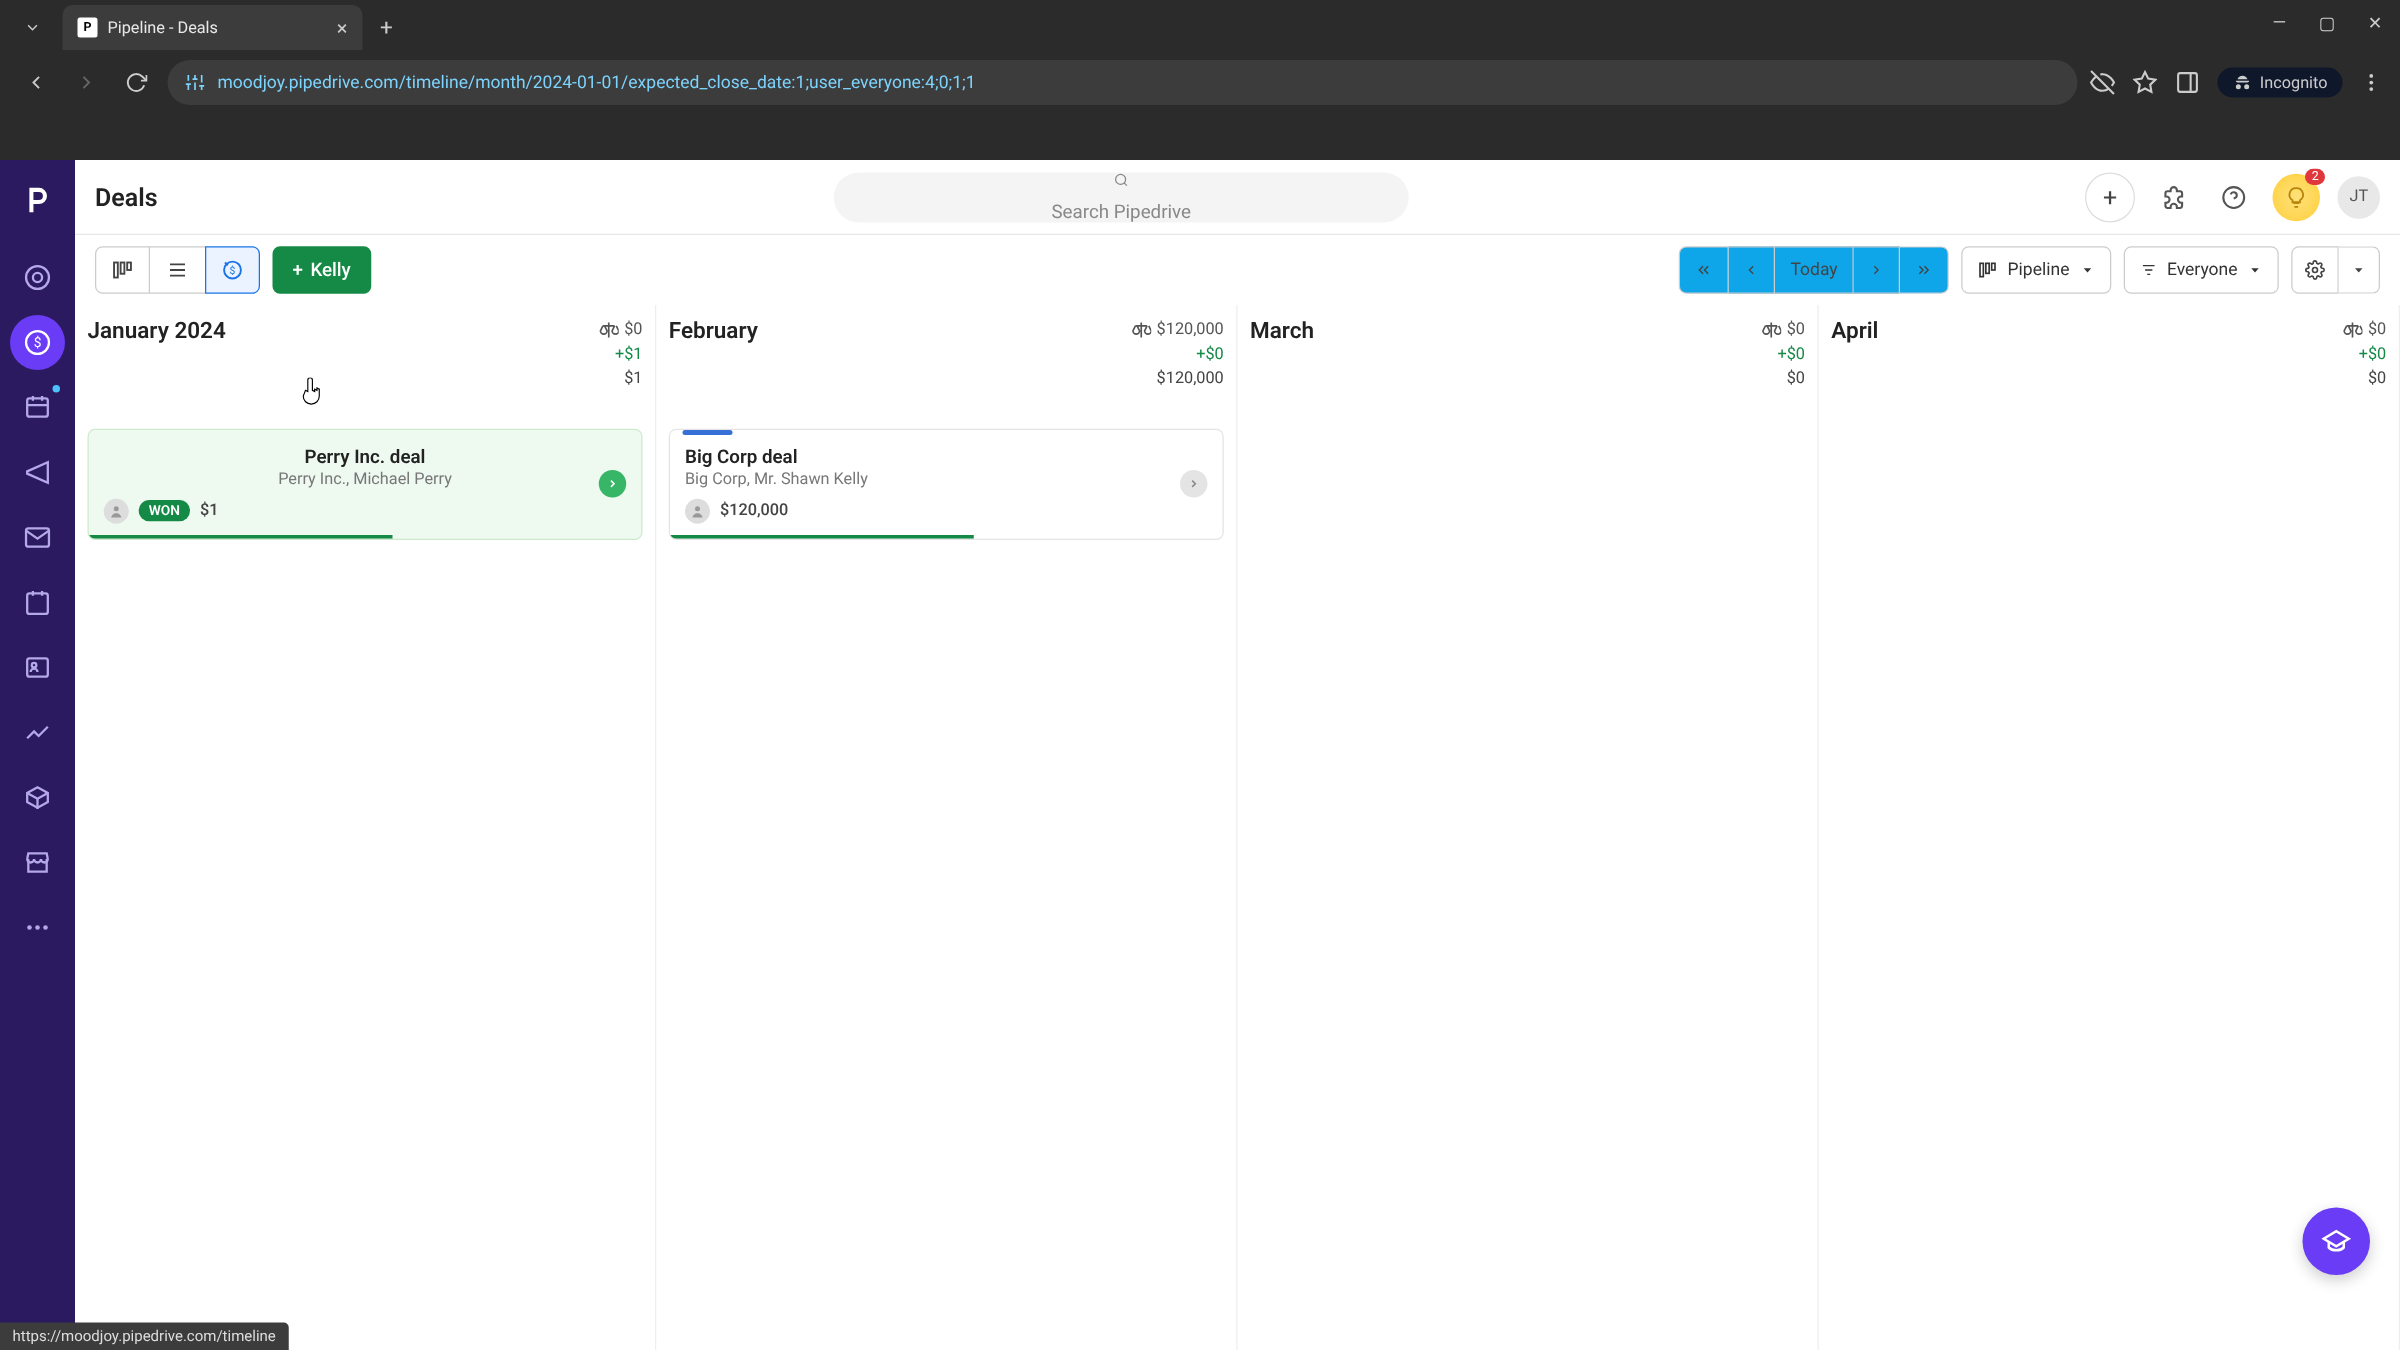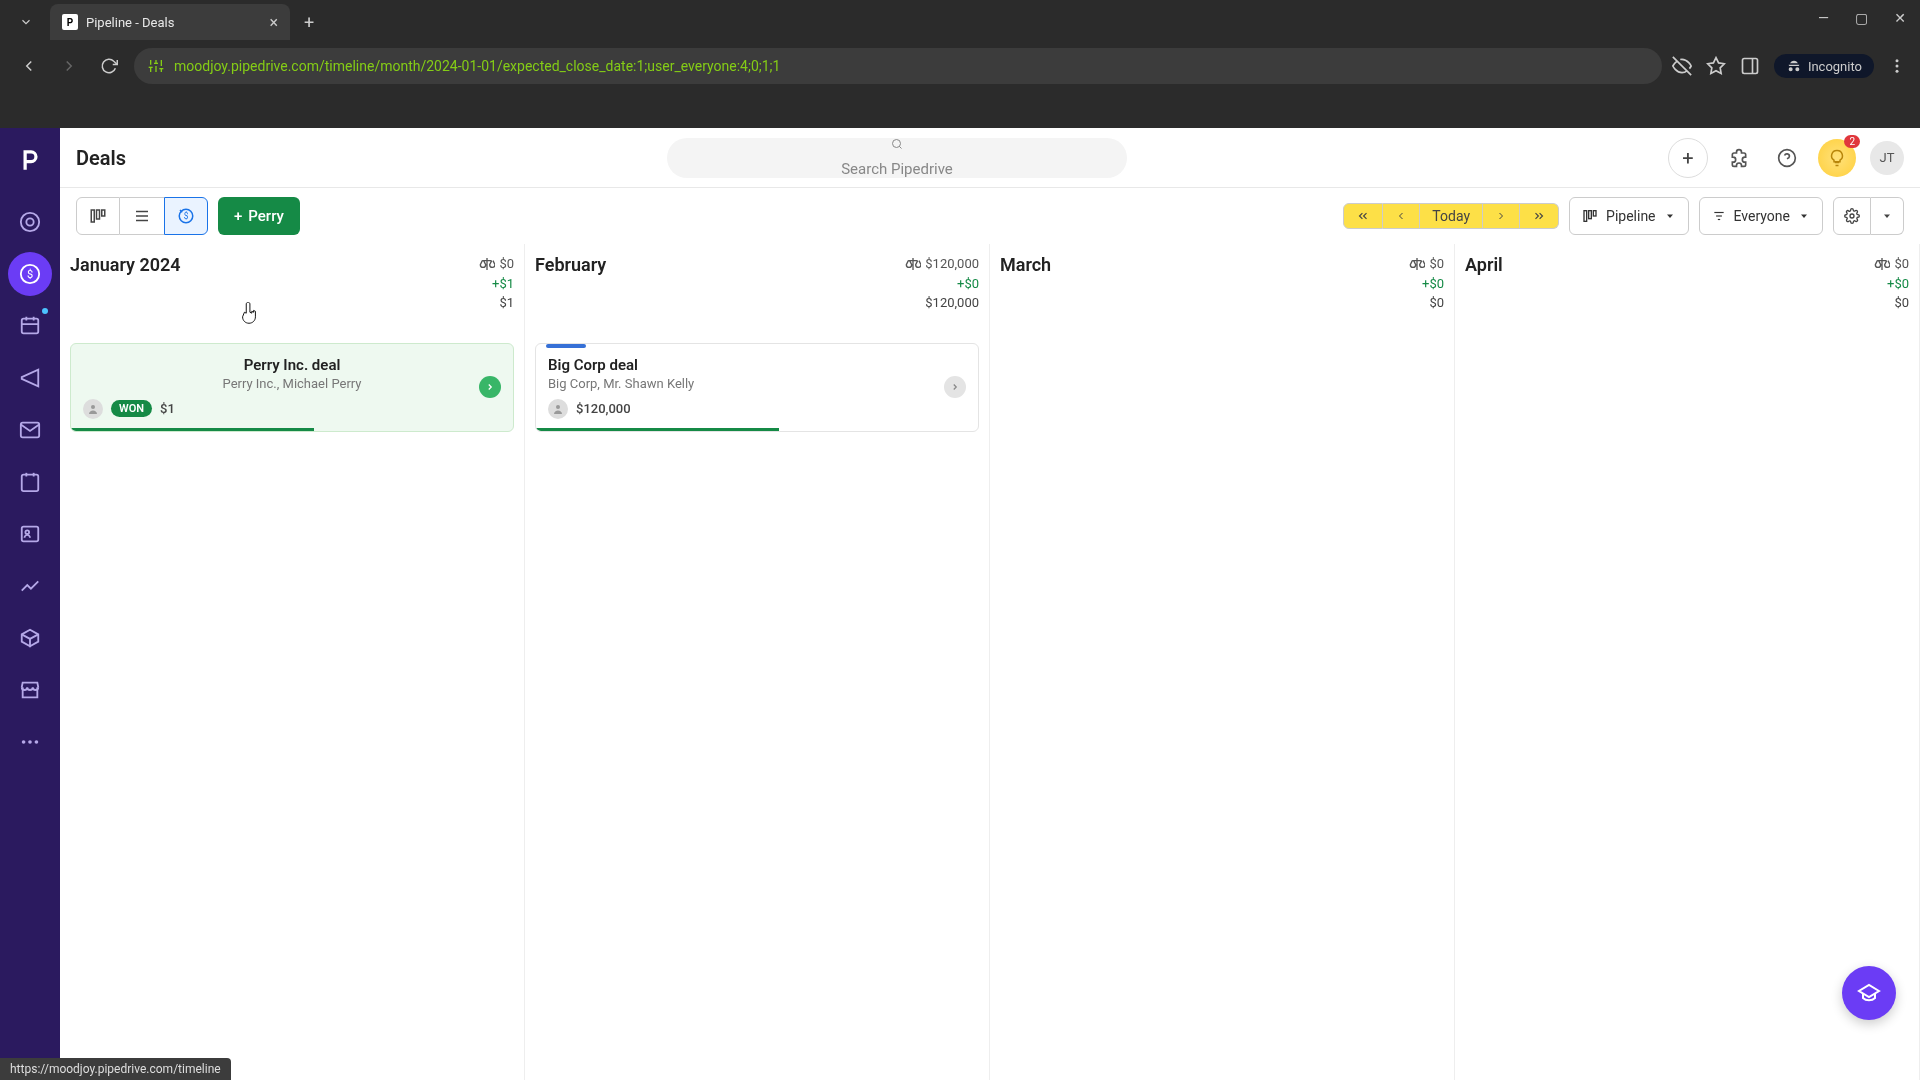--- a/index.html
+++ b/index.html
@@ -13,21 +13,21 @@
 .tab-favicon { width: 16px; height: 16px; background: #fff; border-radius: 2px; display: flex; align-items: center; justify-content: center; font-size: 10px; font-weight: bold; color: #000; }
 .tab-title { color: #e8e8e8; font-size: 13px; flex: 1; }
 .tab-close { color: #ccc; font-size: 16px; cursor: pointer; }
 .tab-new { color: #ccc; margin-left: 14px; font-size: 18px; cursor: pointer; }
 .window-controls { position: absolute; right: 14px; top: 10px; display: flex; gap: 26px; color: #ccc; }
 .window-controls span { cursor: pointer; font-size: 14px; }
 
 .addr-bar { height: 44px; display: flex; align-items: center; padding: 0 14px; gap: 10px; }
 .nav-btn { width: 30px; height: 30px; display: flex; align-items: center; justify-content: center; color: #ccc; cursor: pointer; }
 .nav-btn.disabled { color: #666; }
-.url-field { flex: 1; background: #3c3c3c; border-radius: 20px; height: 36px; display: flex; align-items: center; padding: 0 14px; gap: 10px; color: #84cc16; font-size: 14px; }
+.url-field { flex: 1; background: #3c3c3c; border-radius: 20px; height: 36px; display: flex; align-items: center; padding: 0 14px; gap: 10px; color: #7dd3fc; font-size: 14px; }
 .url-field .site-icon { font-size: 14px; }
 .addr-right { display: flex; align-items: center; gap: 14px; color: #ccc; }
 .incognito-badge { background: #0f172a; border-radius: 16px; padding: 4px 12px; display: flex; align-items: center; gap: 6px; font-size: 13px; }
 
 .bookmarks-bar { height: 40px; display: flex; align-items: center; justify-content: flex-end; padding: 0 20px; color: #ccc; font-size: 13px; gap: 8px; border-top: 1px solid #444; }
 
 
 .app { display: flex; height: calc(1080px - 128px); position: relative; }
 .sidebar { width: 60px; background: #2b1a5f; display: flex; flex-direction: column; align-items: center; padding-top: 14px; gap: 8px; }
 .logo { width: 36px; height: 36px; display: flex; align-items: center; justify-content: center; color: #fff; font-weight: bold; font-size: 22px; margin-bottom: 14px; }
@@ -51,21 +51,21 @@
 .view-group { display: flex; }
 .view-btn { width: 44px; height: 38px; border: 1px solid #ccc; display: flex; align-items: center; justify-content: center; color: #444; cursor: pointer; background: #fff; }
 .view-btn:first-child { border-radius: 6px 0 0 6px; }
 .view-btn:nth-child(2) { border-left: none; border-right: none; }
 .view-btn:last-child { border-radius: 0 6px 6px 0; }
 .view-btn.active { border-color: #1a73e8; color: #1a73e8; background: #eaf3ff; position: relative; z-index: 1; }
 .deal-btn { background: #158a46; color: #fff; border: none; border-radius: 6px; height: 38px; padding: 0 16px; font-size: 15px; font-weight: 500; display: flex; align-items: center; gap: 6px; cursor: pointer; }
 
 .toolbar-right { margin-left: auto; display: flex; align-items: center; gap: 10px; }
 .nav-group { display: flex; }
-.nav-group button { height: 26px; border: 1px solid #ccc; background: #fde047; padding: 0 12px; cursor: pointer; color: #444; font-size: 14px; }
+.nav-group button { height: 38px; border: 1px solid #ccc; background: #0ea5e9; padding: 0 12px; cursor: pointer; color: #444; font-size: 14px; }
 .nav-group button:first-child { border-radius: 6px 0 0 6px; }
 .nav-group button:last-child { border-radius: 0 6px 6px 0; }
 .nav-group button + button { border-left: none; }
 .dropdown-btn { height: 38px; border: 1px solid #ccc; background: #fff; border-radius: 6px; padding: 0 12px; display: flex; align-items: center; gap: 8px; cursor: pointer; font-size: 14px; color: #333; }
 .gear-group { display: flex; }
 .gear-group button { height: 38px; border: 1px solid #ccc; background: #fff; padding: 0 10px; cursor: pointer; color: #444; }
 .gear-group button:first-child { border-radius: 6px 0 0 6px; }
 .gear-group button:last-child { border-radius: 0 6px 6px 0; border-left: none; }
 
 .timeline { display: flex; flex: 1; overflow: hidden; }
@@ -325,21 +325,21 @@
         <div class="view-btn active">
           <svg width="18" height="18" viewBox="0 0 24 24" fill="none" stroke="currentColor" stroke-width="2">
               <circle cx="12" cy="12" r="9"></circle>
               <text x="12" y="16" text-anchor="middle" font-size="11" fill="currentColor" stroke="none">$</text>
               <path d="M4 4l3 3" stroke-width="2"></path>
             </svg>
         </div>
       </div>
       <button class="deal-btn">
         <span>+</span>
-        <span>Perry</span>
+        <span>Kelly</span>
       </button>
 
       <div class="toolbar-right">
         <div class="nav-group">
           <button>
             <svg width="14" height="14" viewBox="0 0 24 24" fill="none" stroke="currentColor" stroke-width="2">
                 <polyline points="11 17 6 12 11 7"></polyline>
                 <polyline points="18 17 13 12 18 7"></polyline>
               </svg>
           </button>

